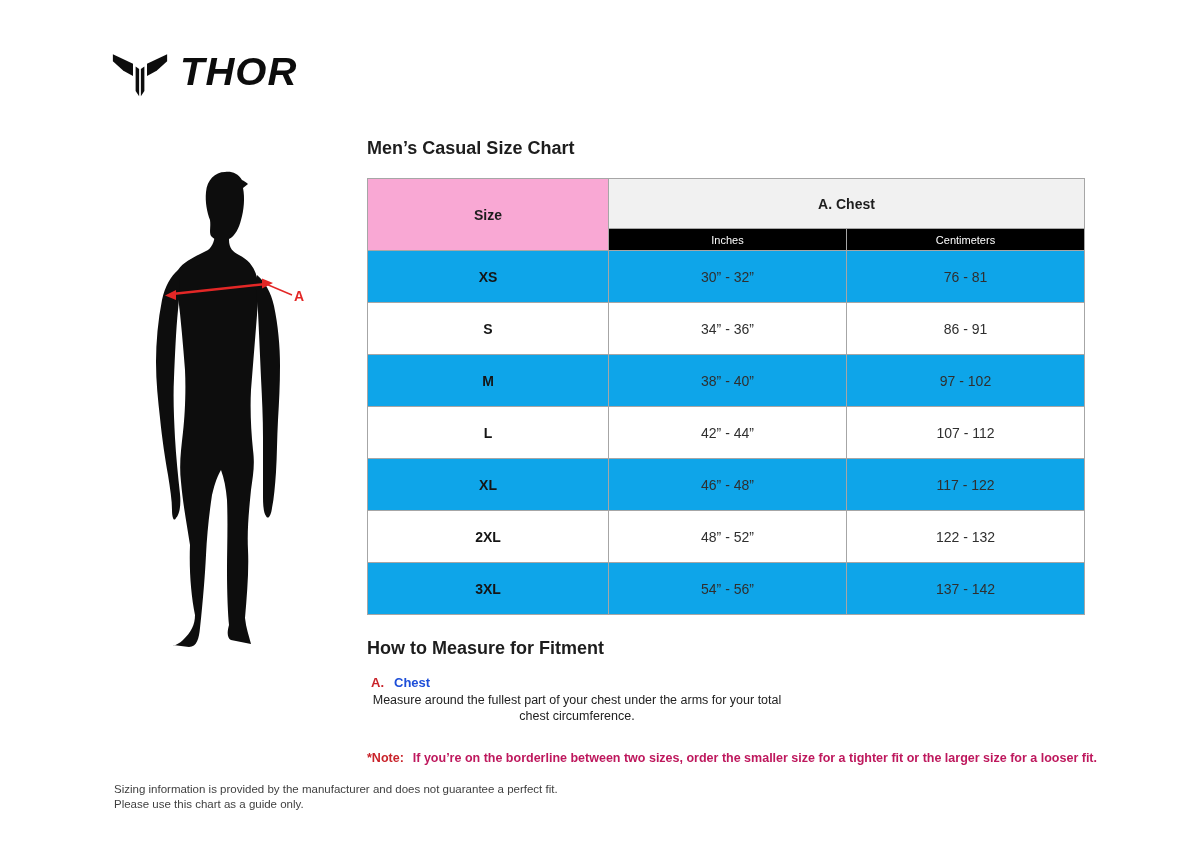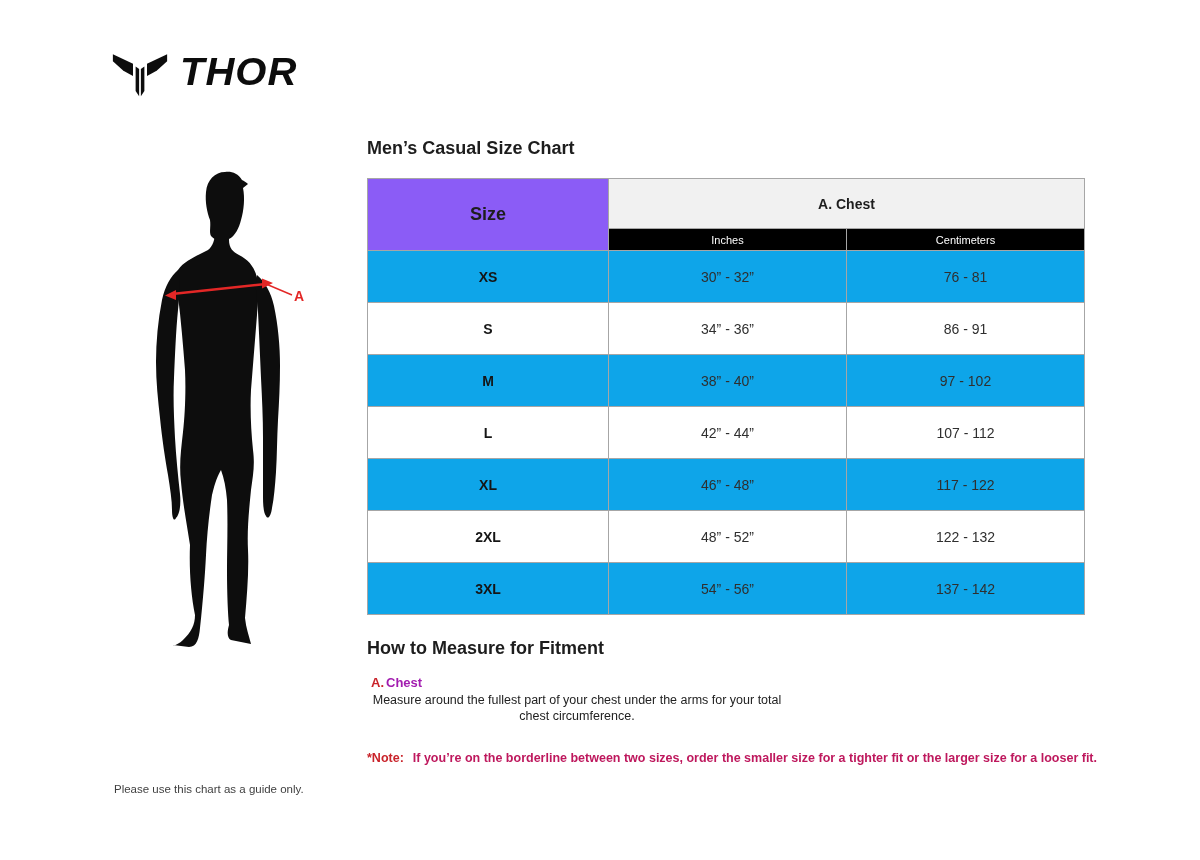--- a/index.html
+++ b/index.html
@@ -27,37 +27,37 @@
     position:absolute; left:367px; top:138px;
     font-size:18px; font-weight:bold; color:#1d1d1d;
   }
   .size-table {
     position:absolute; left:367px; top:178px; width:718px;
     border-collapse:collapse; table-layout:fixed;
   }
   .size-table th, .size-table td {
     border:1px solid #a6a6a6; text-align:center; vertical-align:middle; padding:0;
   }
-  .size-table th.size-head { width:240px; background:#8b5cf6; font-size:18px; color:#1d1d1d; }
+  .size-table th.size-head { width:240px; background:#f9a8d4; font-size:14px; color:#1d1d1d; }
   .size-table th.group-head { background:#f1f1f1; font-size:14px; height:49px; color:#1d1d1d; }
   .size-table tr.subhead th {
     background:#000000; color:#ffffff; font-size:11px; height:21px; font-weight:normal;
   }
   .size-table tbody td { height:51px; font-size:14px; color:#2f2f2f; font-weight:normal; }
   .size-table tbody td.cell-size { font-weight:bold; color:#151515; }
   .size-table tbody tr.row-alt { background:#0ea5e9; }
   .size-table tbody tr.row-plain { background:#ffffff; }
 
   .measure-title {
     position:absolute; left:367px; top:638px;
     font-size:18px; font-weight:bold; color:#1d1d1d;
   }
   .measure-item { position:absolute; left:371px; top:675px; font-size:13px; font-weight:bold; }
   .measure-item .letter { color:#c9232a; }
-  .measure-item .name { color:#a21caf; margin-left:2px; }
+  .measure-item .name { color:#1d4ed8; margin-left:10px; }
   .measure-desc {
     position:absolute; left:371px; top:693px; width:412px;
     font-size:12.5px; line-height:15.5px; color:#222222;text-align:center;
   }
   .note-line { position:absolute; left:367px; top:751px; font-size:12.5px; font-weight:bold; }
   .note-line .note-label { color:#c9232a; }
   .note-line .note-text { color:#be185d; margin-left:9px; }
 
   .footer {
     position:absolute; left:114px; top:782px;
@@ -211,14 +211,15 @@
 <div class="measure-item">
   <span class="letter">A.</span><span class="name">Chest</span>
 </div>
 <div class="measure-desc">Measure around the fullest part of your chest under the arms for your total chest circumference.</div>
 
 <div class="note-line">
   <span class="note-label">*Note:</span><span class="note-text">If you’re on the borderline between two sizes, order the smaller size for a tighter fit or the larger size for a looser fit.</span>
 </div>
 
 <div class="footer">
+  <div>Sizing information is provided by the manufacturer and does not guarantee a perfect fit.</div>
   <div>Please use this chart as a guide only.</div>
 </div>
 
 </body></html>

